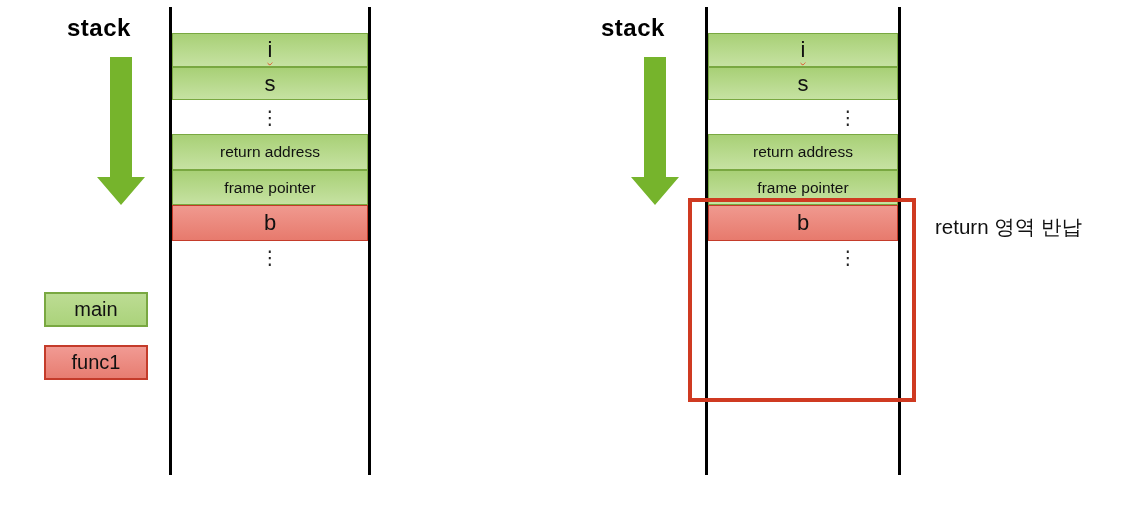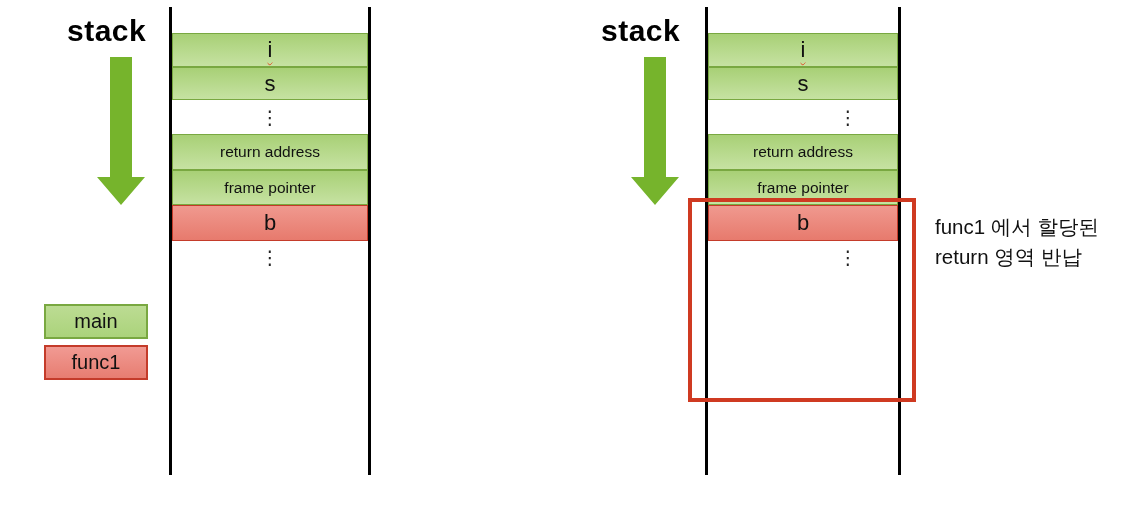--- a/index.html
+++ b/index.html
@@ -1,19 +1,19 @@
 <!DOCTYPE html>
 <html><head>
 <meta charset="utf-8">
 <style>
   html,body{margin:0;padding:0;background:#fff;}
   body{font-family:"Liberation Sans","DejaVu Sans",sans-serif;color:#111;}
   .stage{position:relative;width:1123px;height:518px;background:#ffffff;overflow:hidden;}
 
-  .stack-title{position:absolute;font-size:30px;font-weight:700;color:#000;letter-spacing:0.5px;}
+  .stack-title{position:absolute;font-size:24px;font-weight:700;color:#000;letter-spacing:0.5px;}
 
   .arrow-svg{position:absolute;}
 
   .vline{position:absolute;top:7px;height:468px;width:3px;background:#000;}
 
   .cells{position:absolute;top:0;}
   .cell{position:absolute;left:0;right:0;box-sizing:border-box;
         display:flex;align-items:center;justify-content:center;}
   .cell.green{background:linear-gradient(180deg,#a8d076 0%,#c6e2a2 100%);
               border:1.5px solid #79a841;}
@@ -32,21 +32,21 @@
   .r-d1{top:100px;height:34px}
   .r-ra{top:134px;height:36px}
   .r-fp{top:170px;height:35px}
   .r-b{top:205px;height:36px}
   .r-d2{top:243px;height:28px}
 
   .col-right .dots .cell-label{display:inline-block;transform:translateX(45px);}
 
   .legend-box{position:absolute;left:44px;width:104px;height:35px;box-sizing:border-box;
               display:flex;align-items:center;justify-content:center;font-size:20px;}
-  .legend-main{top:304px;background:linear-gradient(180deg,#bcdc93 0%,#abd37b 100%);
+  .legend-main{top:292px;background:linear-gradient(180deg,#bcdc93 0%,#abd37b 100%);
                border:2px solid #79a841;}
   .legend-func1{top:345px;background:linear-gradient(180deg,#f19a93 0%,#e77d71 100%);
                 border:2px solid #c43b2a;}
 
   .highlight-box{position:absolute;left:688px;top:198px;width:228px;height:204px;
                  box-sizing:border-box;border:4px solid #cf3a21;background:transparent;}
 
   .annotation{position:absolute;left:935px;top:212px;font-size:20.5px;line-height:30px;color:#111;}
   .annotation div{white-space:nowrap;}
 </style>
@@ -124,17 +124,16 @@
       <span class="cell-label">b</span>
     </div>
     <div class="cell dots r-d2">
       <span class="cell-label dotglyph">⋮</span>
     </div>
   </div>
 
   <div class="highlight-box"></div>
 
   <div class="annotation">
-    <div>func1 에서 할당된</div>
     <div>return 영역 반납</div>
   </div>
 
 </div>
 
 </body></html>

